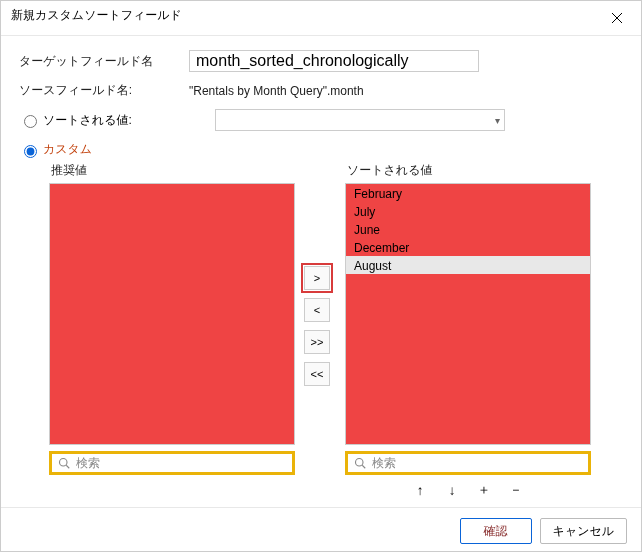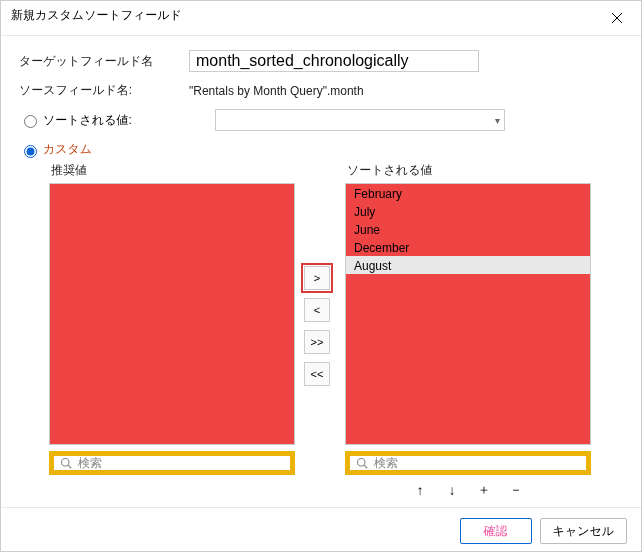--- a/index.html
+++ b/index.html
@@ -24,29 +24,29 @@
 .custom-label { color: #c2410c; font-weight: 500; }
 .lists-area { display: flex; margin-top: 2px; }
 .col { display: flex; flex-direction: column; }
 .col-label { font-size: 12px; color: #222; margin-bottom: 4px; padding-left: 2px; }
 .left-col { width: 246px; margin-left: 30px; }
 .mid-col { width: 44px; display: flex; flex-direction: column; align-items: center; justify-content: flex-start; padding-top: 104px; gap: 8px; }
 .right-col { width: 246px; margin-left: 6px; }
 .listbox { border: 1px solid #ccc; height: 262px; background: #ef4444; overflow: auto; }
 .listbox .item { padding: 2px 8px; height: 18px; line-height: 16px; cursor: default; }
 .listbox .item.selected { background: #e8e8e8; }
-.searchbox { border: 5px solid #eab308; height: 24px; margin-top: 6px; display: flex; align-items: center; padding: 0 6px; color: #888; gap: 6px; }
+.searchbox { border: 3px solid #eab308; height: 24px; margin-top: 6px; display: flex; align-items: center; padding: 0 6px; color: #888; gap: 6px; }
 .searchbox svg { width: 12px; height: 12px; stroke: #888; fill: none; }
 .move-btn { width: 26px; height: 24px; border: 1px solid #ccc; background: #fafafa; font-size: 11px; line-height: 1; display: flex; align-items: center; justify-content: center; cursor: pointer; }
 .move-btn.highlight { outline: 2px solid #d83b3b; outline-offset: 1px; }
 .reorder-row { display: flex; gap: 14px; justify-content: center; margin-top: 6px; color: #555; font-size: 14px; }
 .reorder-btn { width: 18px; height: 18px; display: flex; align-items: center; justify-content: center; cursor: pointer; background: transparent; border: none; }
 .footer { border-top: 1px solid #e8e8e8; padding: 10px 14px; display: flex; justify-content: flex-end; gap: 8px; }
 .btn { height: 26px; min-width: 72px; border: 1px solid #bbb; background: #fff; font-size: 12px; cursor: pointer; border-radius: 2px; padding: 0 12px; }
-.btn.primary { border-color: #0a64d8; color: #ec4899; }
+.btn.primary { border-color: #0a64d8; color: #7f1d1d; }
 </style>
 </head>
 <body>
 
 <div class="dialog">
   <div class="titlebar">
     <span class="title">新規カスタムソートフィールド</span>
     <button class="close-btn">
       <svg viewBox="0 0 10 10">
           <line x1="0" y1="0" x2="10" y2="10" stroke="#000" stroke-width="1"></line>

